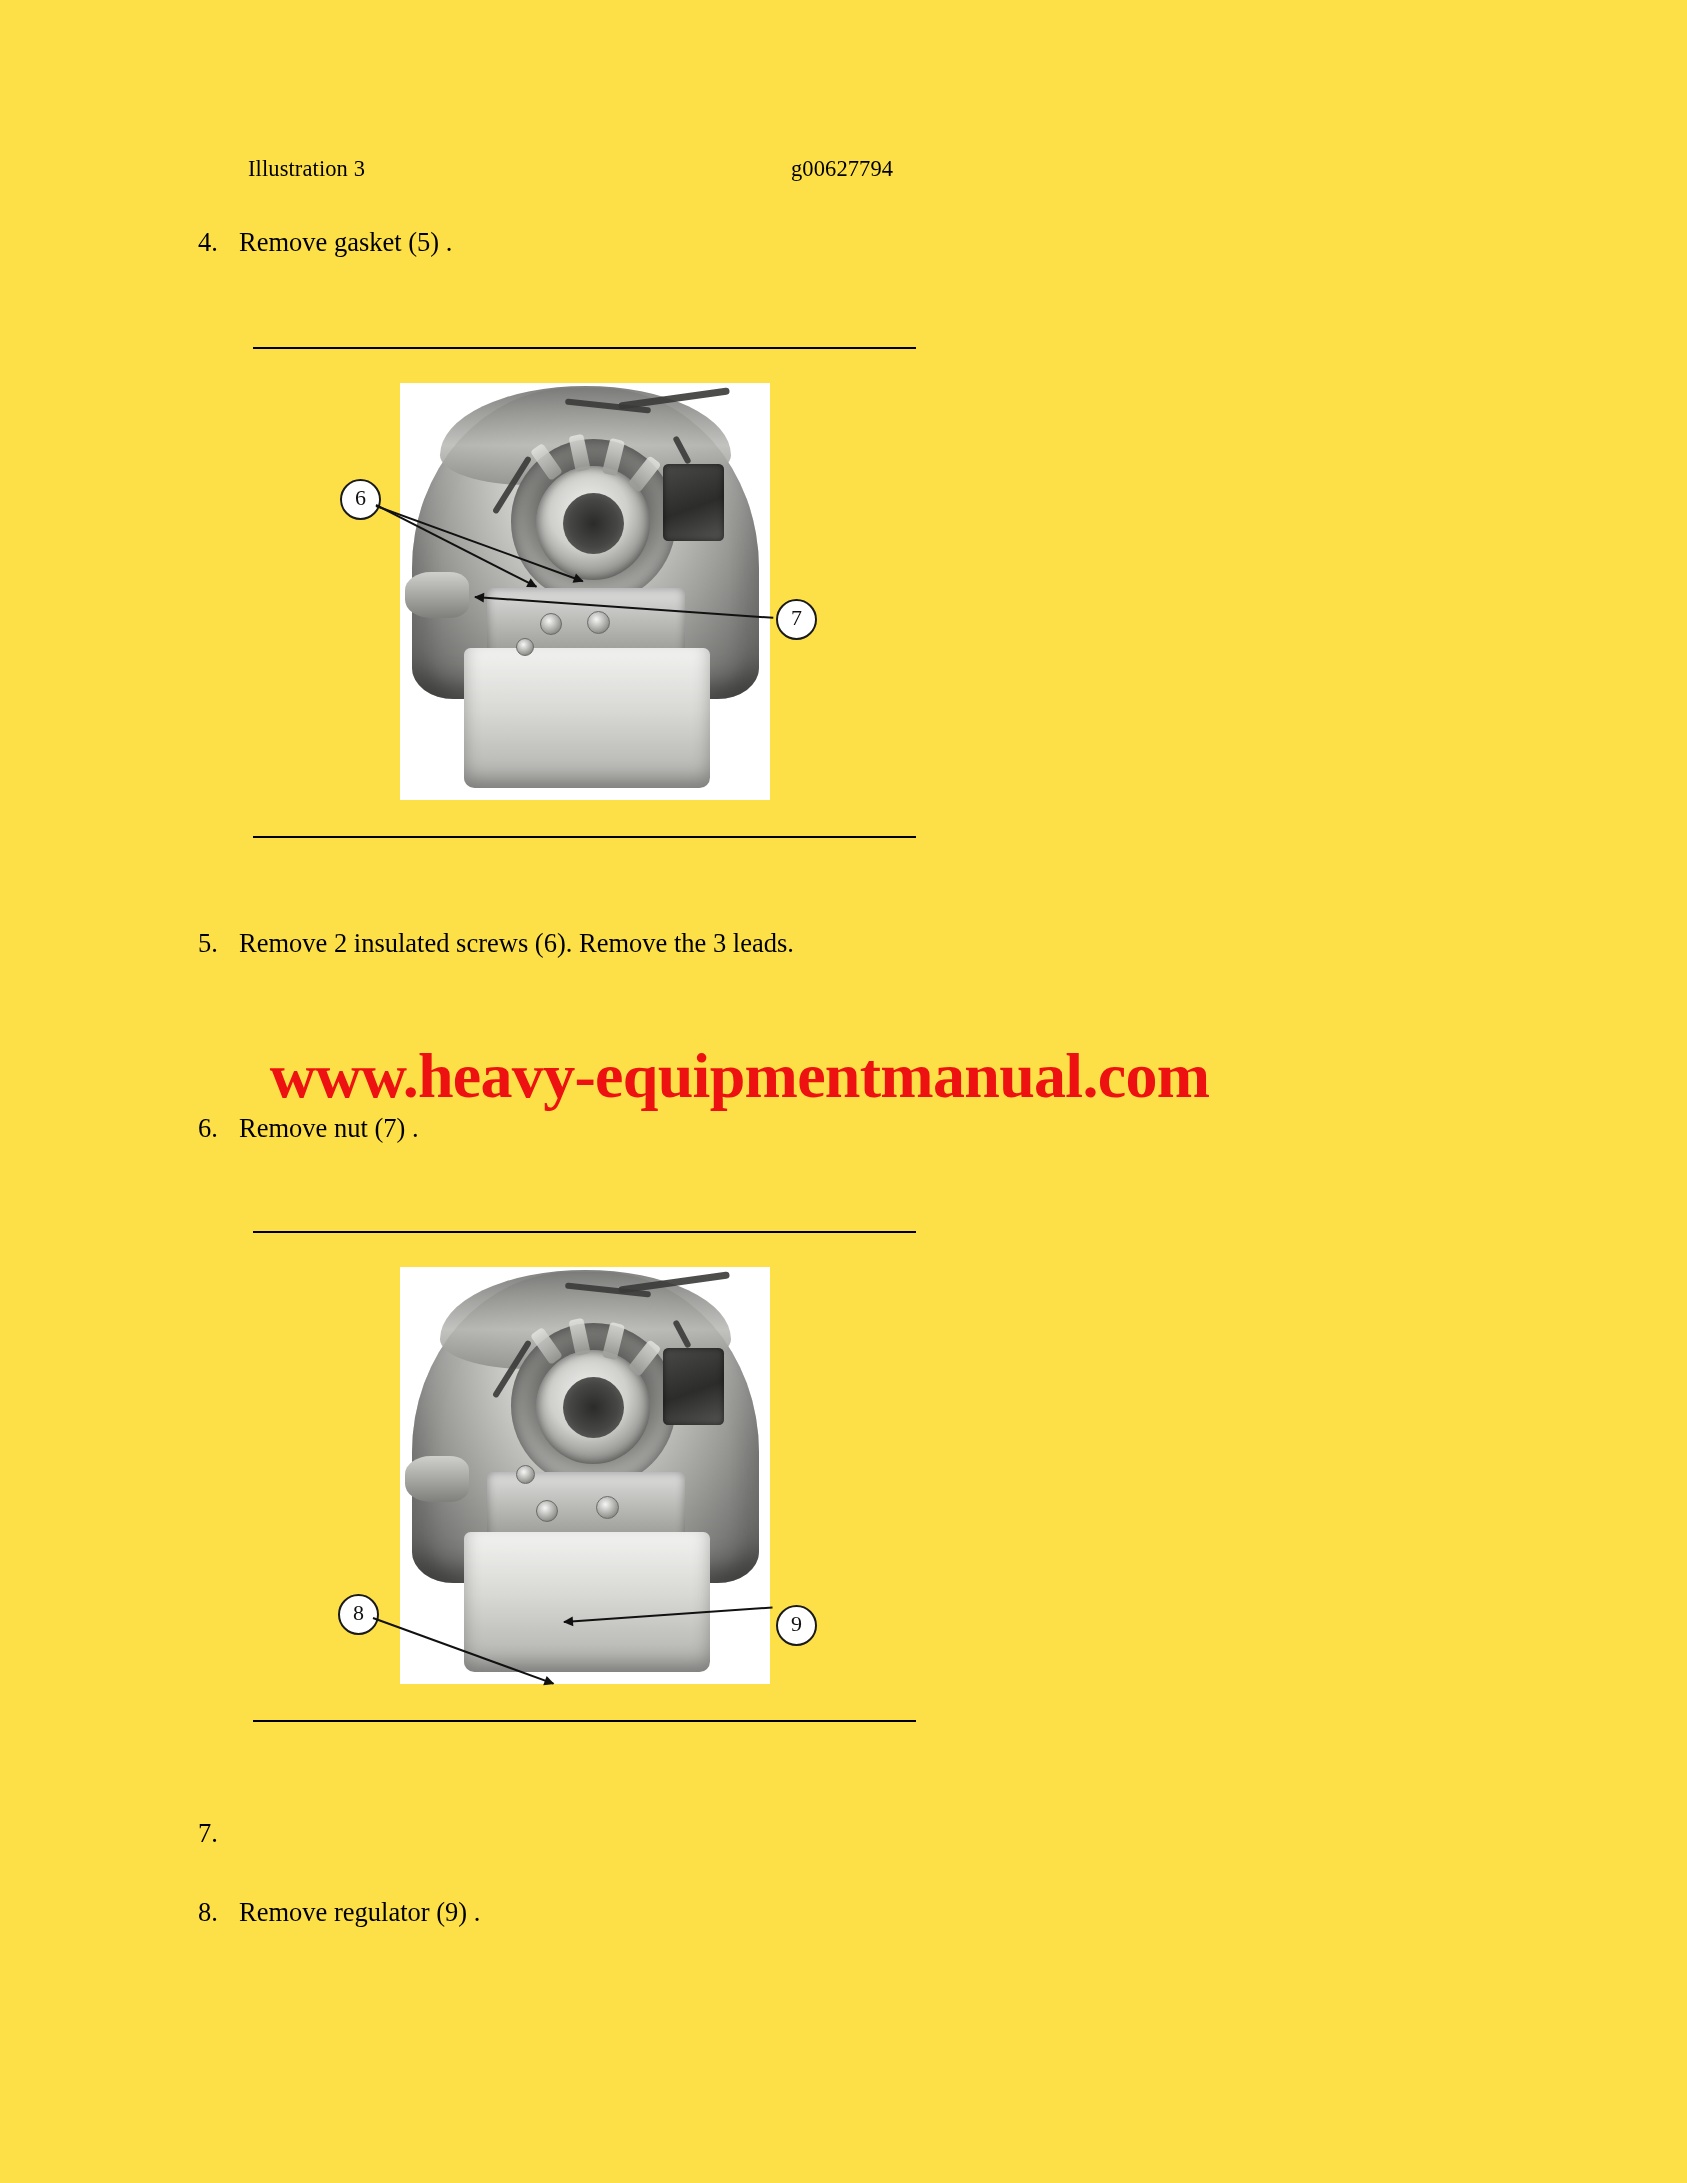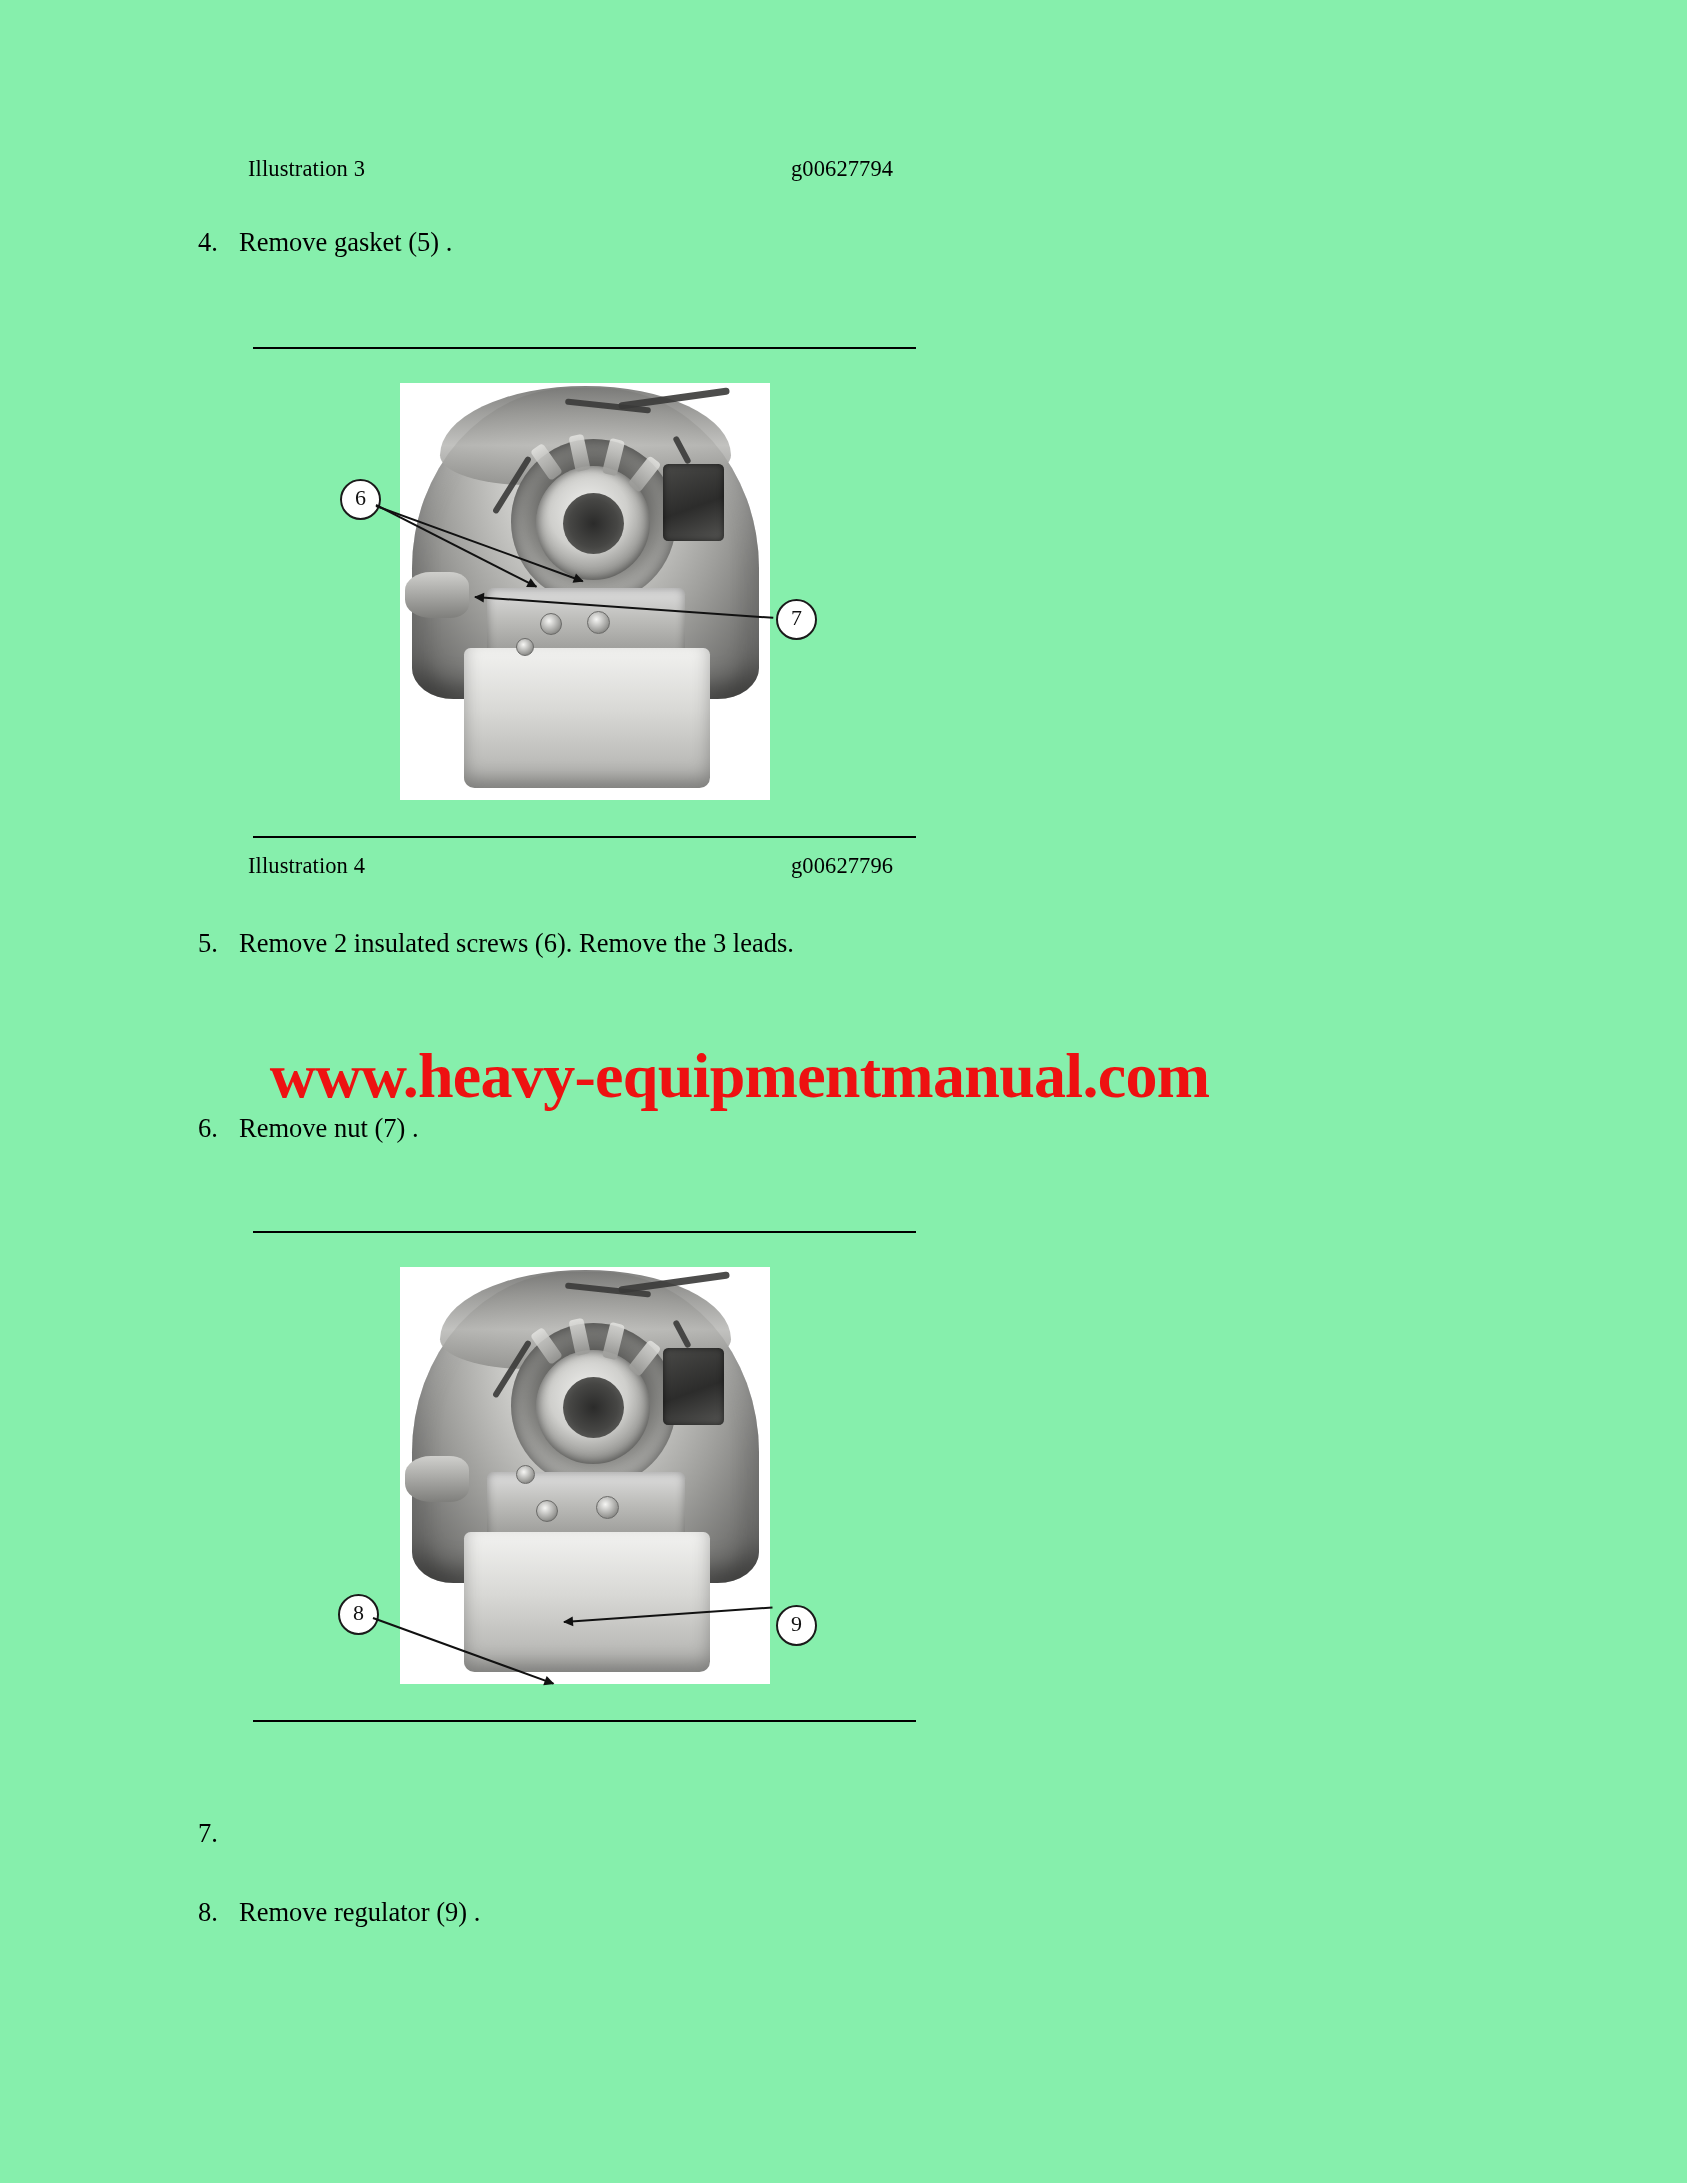--- a/index.html
+++ b/index.html
@@ -13,21 +13,21 @@
     position: relative;
     font-family: "Liberation Serif", serif;
     color: #000000;
     overflow: hidden;
   }
   .page {
     position: absolute;
     top: 0; left: 0;
     width: 1687px;
     height: 2183px;
-    background: #86efac;
+    background: #fde047;
   }
 
   
   .caption-row {
     position: absolute;
     display: flex;
     align-items: baseline;
     font-size: 22.5px;
     letter-spacing: 0.1px;
   }
@@ -256,24 +256,20 @@
       <div class="leader" style="left:123px; top:155px; width:180px; transform:rotate(27deg);"></div>
       <div class="leader" style="left:123px; top:156px; width:220px; transform:rotate(20deg);"></div>
 
       <div class="callout" style="left:523px; top:250px;">
         <span>7</span>
       </div>
       <div class="leader rev" style="left:222px; top:247px; width:299px; transform:rotate(4deg);"></div>
     </div>
   </div>
 
-  <div class="caption-row" style="left:248px; top:853px;">
-    <span class="caption-label">Illustration 4</span>
-    <span class="caption-id">g00627796</span>
-  </div>
 
   <div class="step" style="left:198px; top:926px; width:1290px;">
     <span class="step-num">5.</span>
     <span class="step-text">Remove 2 insulated screws (6). Remove the 3 leads.</span>
   </div>
 
 
   <div class="step" style="left:198px; top:1111px; width:1257px;">
     <span class="step-num">6.</span>
     <span class="step-text">Remove nut (7) .</span>

